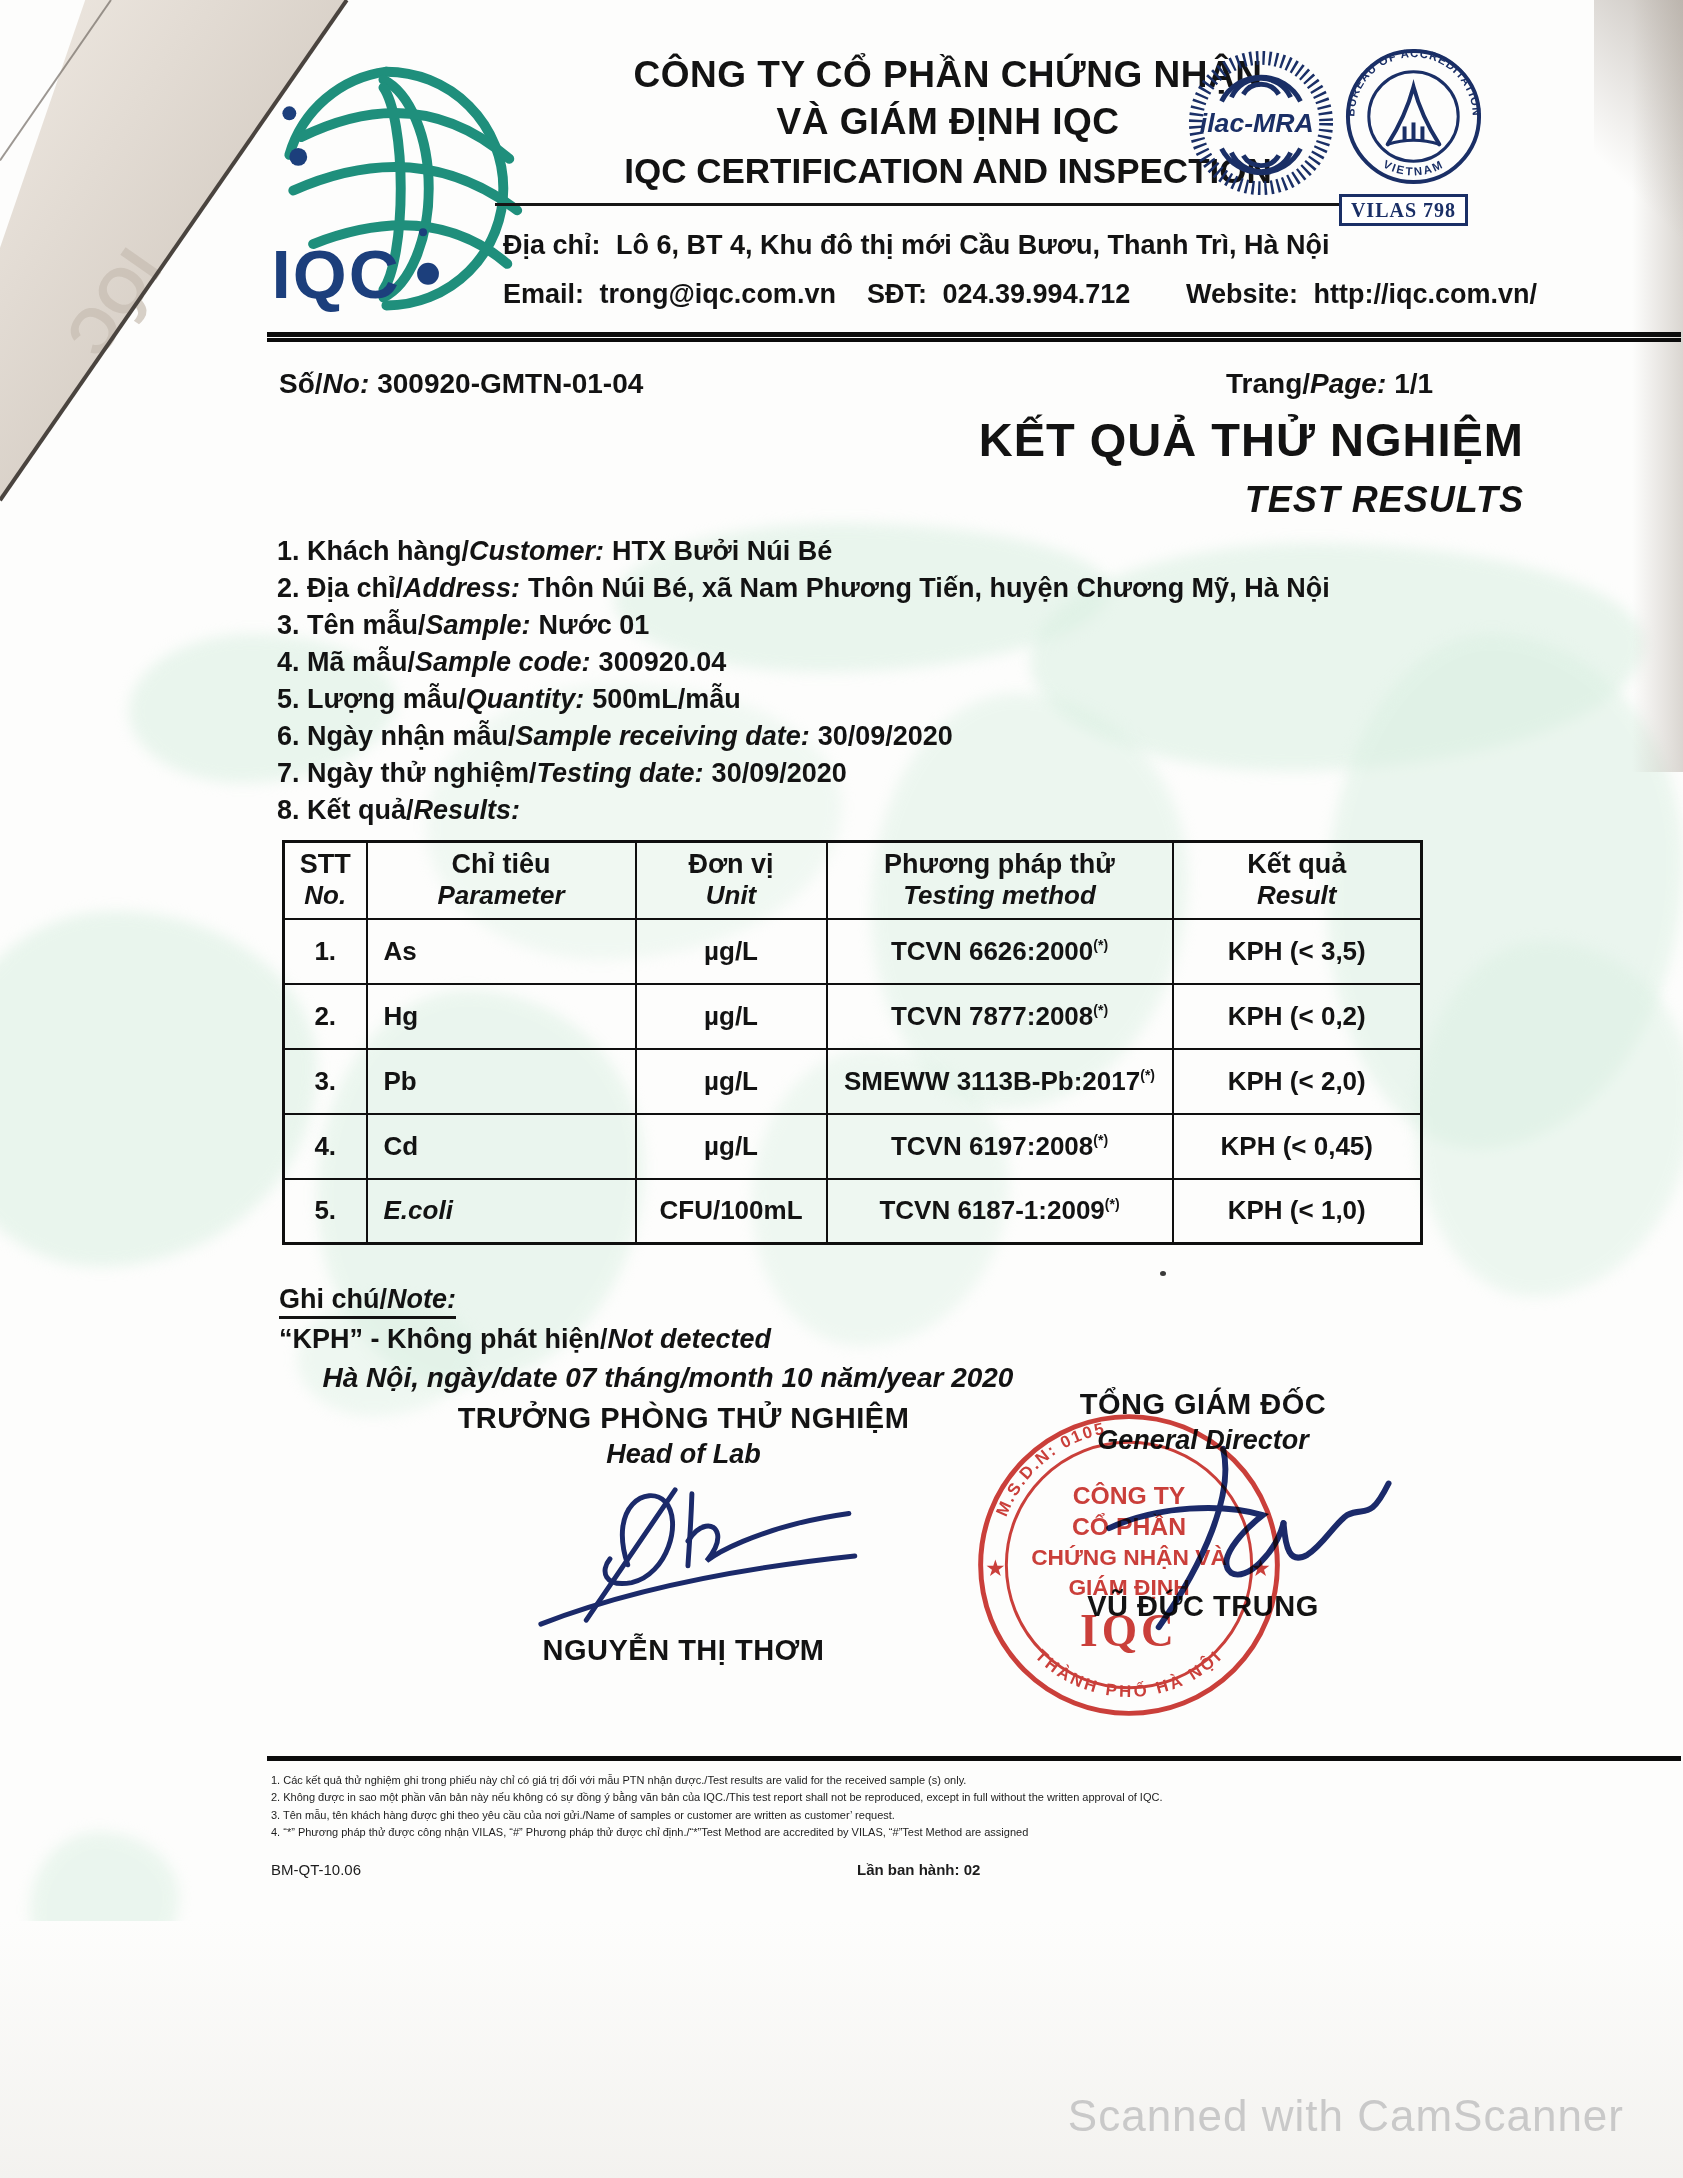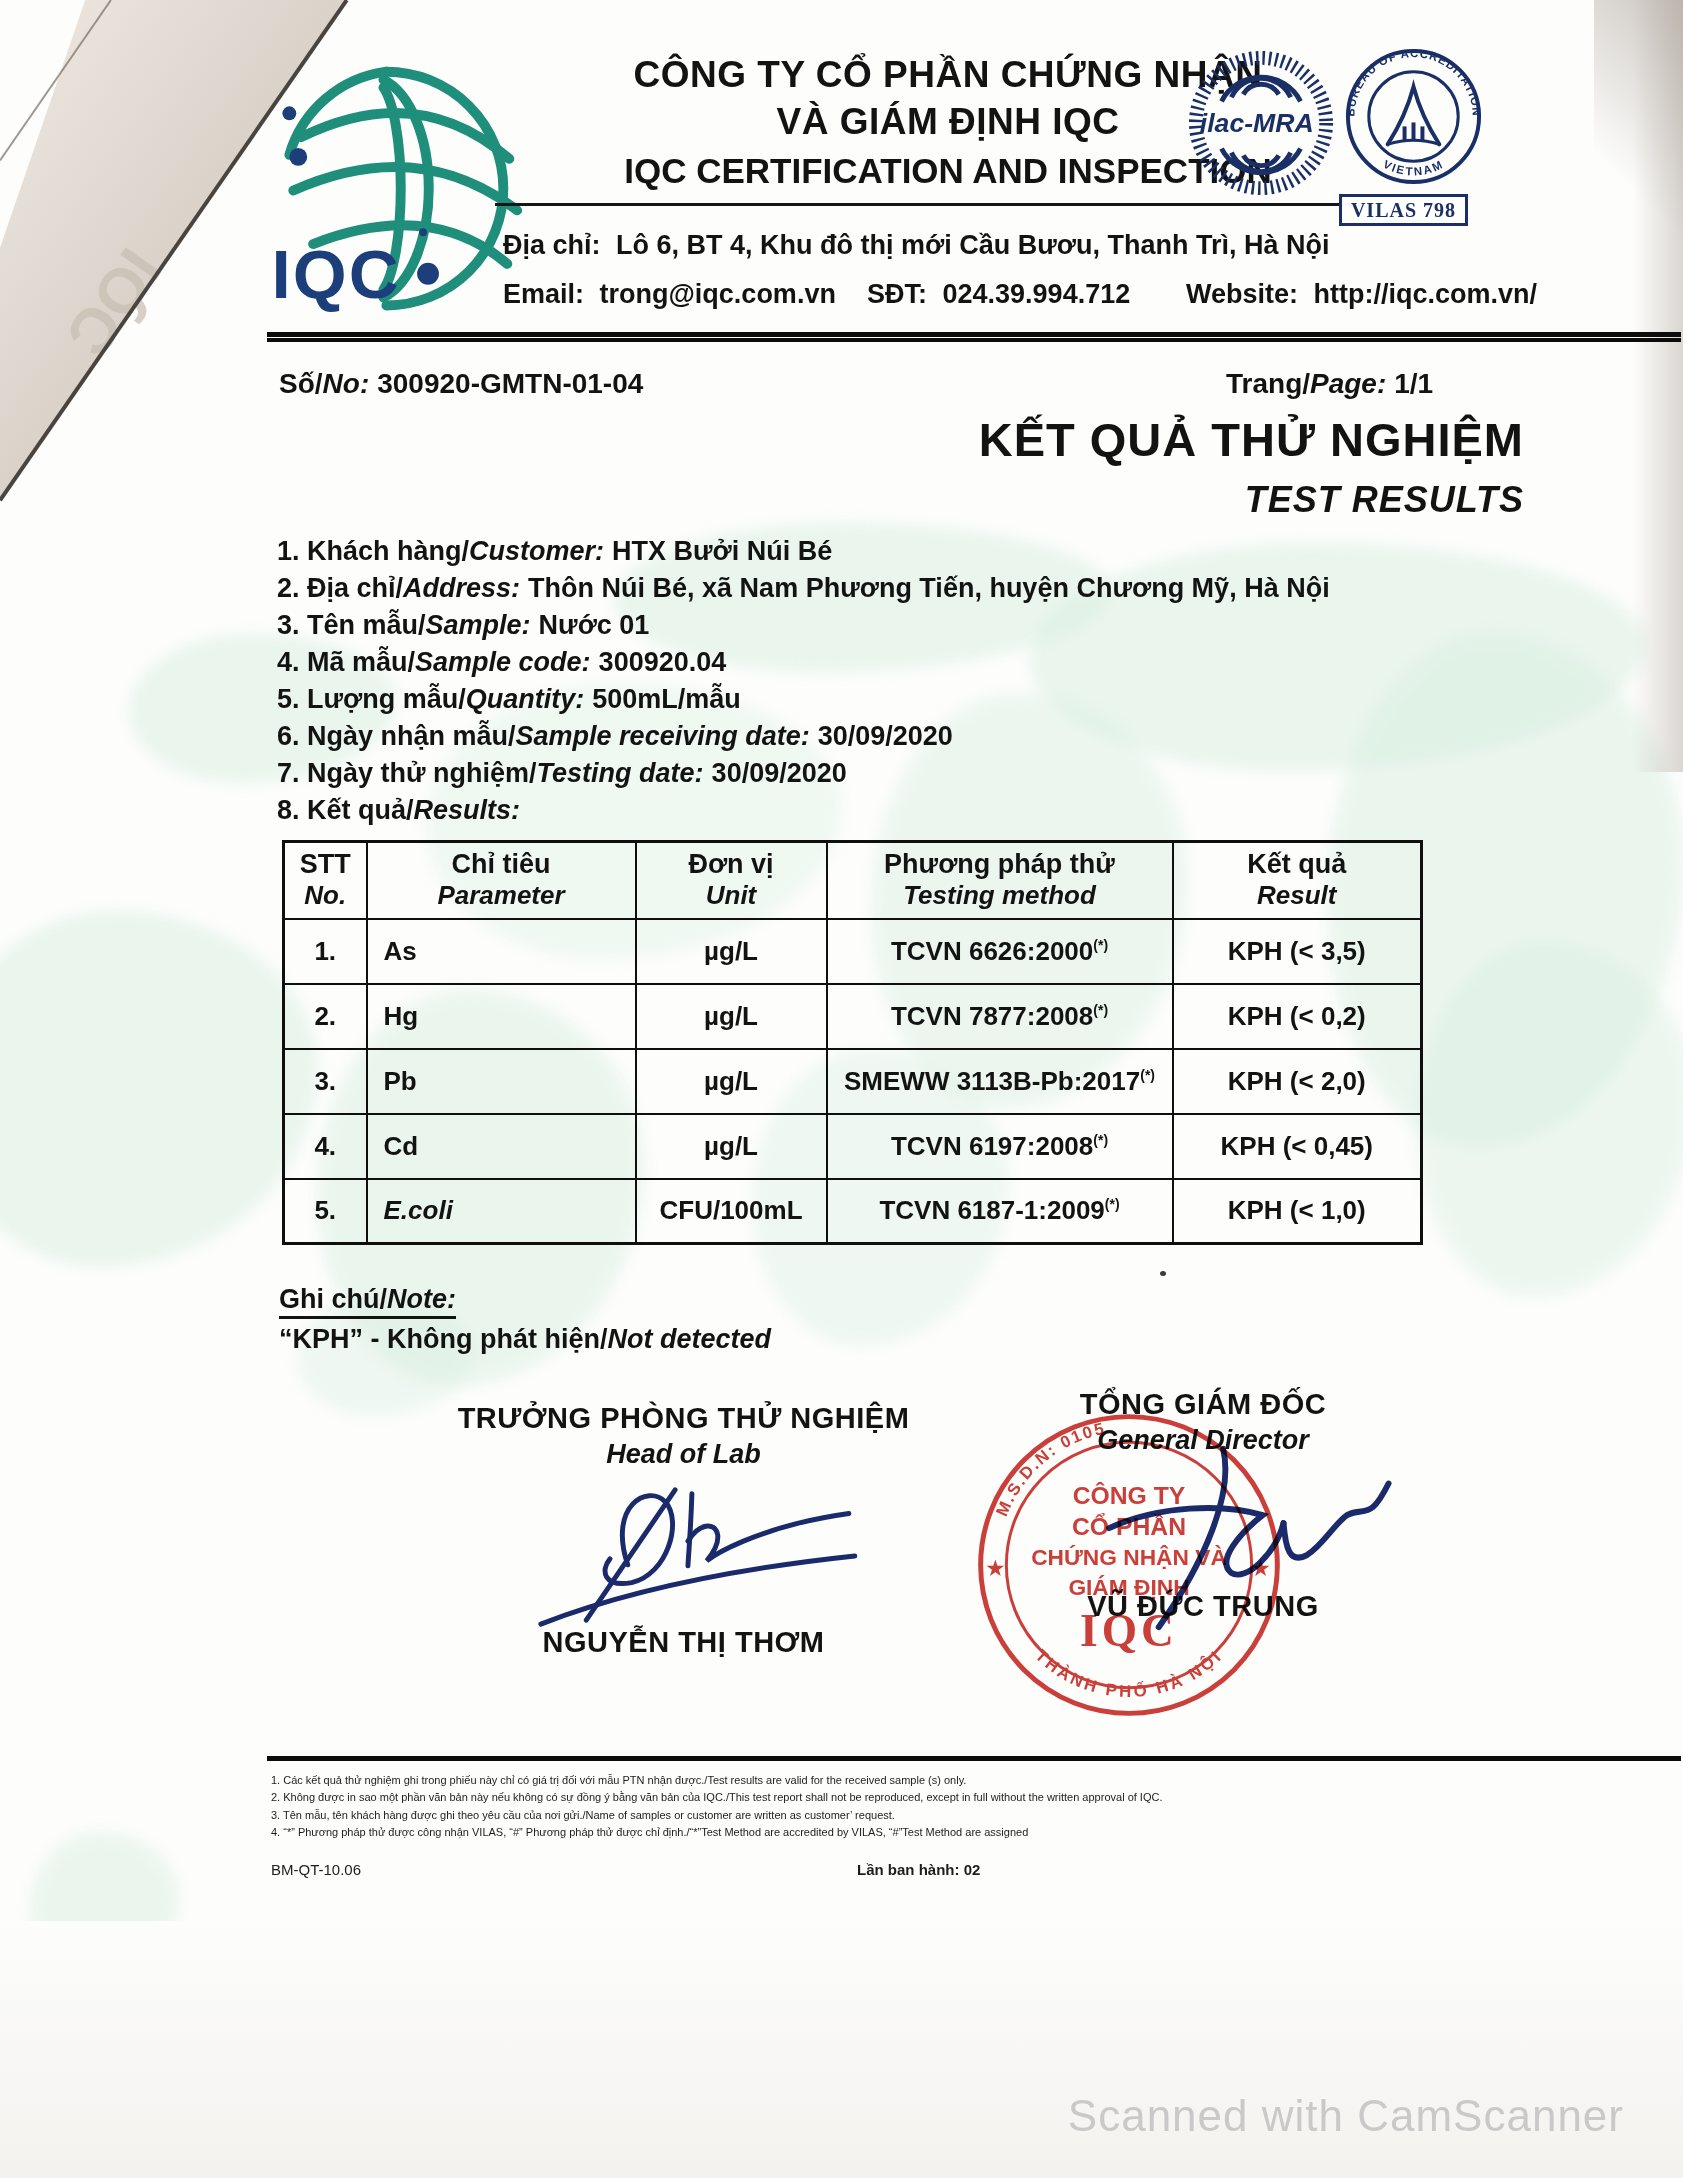--- a/index.html
+++ b/index.html
@@ -71,21 +71,21 @@
   .note-block{left:279px;top:1279px;font-size:27px;line-height:40px;}
   .note-underline{border-bottom:3px solid #131313;padding-bottom:2px;}
 
   
   .date-line{left:267px;top:1362px;width:802px;text-align:center;font-size:28px;font-weight:700;font-style:italic;}
   .sign-left{left:436px;top:1402px;width:495px;text-align:center;}
   .sign-right{left:980px;top:1388px;width:446px;text-align:center;z-index:2;}
   .sign-title{font-size:29px;font-weight:700;letter-spacing:0.5px;}
   .sign-title-en{font-size:27px;font-weight:700;font-style:italic;margin-top:4px;}
   .sign-name{font-size:29px;font-weight:700;letter-spacing:0.5px;}
-  .sign-left .sign-name{margin-top:0;}
+  .sign-left .sign-name{margin-top:8px;}
   .sign-right .sign-name{position:absolute;left:0;top:202px;width:100%;}
   .sig-svg-left{margin:4px auto -4px auto;display:block;}
   .stamp-wrap{left:948px;top:1384px;width:362px;height:362px;z-index:5;mix-blend-mode:multiply;opacity:.93;}
   .sig-right-wrap{left:1020px;top:1424px;width:426px;height:228px;z-index:6;mix-blend-mode:multiply;}
 
   
   .footer-rule{left:267px;top:1756px;width:1414px;height:5px;background:#0c0c0c;}
   .footnotes{left:271px;top:1772px;width:1287px;font-size:11px;line-height:17.3px;color:#1d1d1d;}
   .form-line{left:271px;top:1861px;width:1188px;font-size:15px;color:#1d1d1d;}
   .form-issue{position:absolute;left:586px;top:0;font-weight:700;}
@@ -315,20 +315,21 @@
 
   <div class="abs note-block">
     <div>
       <span class="note-underline"><span class="b">Ghi chú/</span><span class="bi">Note:</span></span>
     </div>
     <div>
       <span class="b">“KPH” - Không phát hiện/</span><span class="bi">Not detected</span>
     </div>
   </div>
 
+  <div class="abs date-line">Hà Nội, ngày/date 07 tháng/month 10 năm/year 2020</div>
 
   <div class="abs sign-left">
     <div class="sign-title">TRƯỞNG PHÒNG THỬ NGHIỆM</div>
     <div class="sign-title-en">Head of Lab</div>
     <svg class="sig-svg-left" width="366" height="156" viewBox="0 0 370 158" style="mix-blend-mode:multiply;">
       <g fill="none" stroke="#1b2a6b" stroke-width="5" stroke-linecap="round">
         <path d="M 128,92 C 108,32 148,10 166,28 C 184,48 168,102 132,110 C 104,115 100,98 110,86"></path>
         <path d="M 176,16 L 86,148"></path>
         <path d="M 193,20 C 192,53 190,76 189,93"></path>
         <path d="M 189,68 C 200,50 216,48 219,61 C 221,72 213,82 208,88 C 223,76 260,60 300,50 C 320,45 338,42 352,40"></path>

